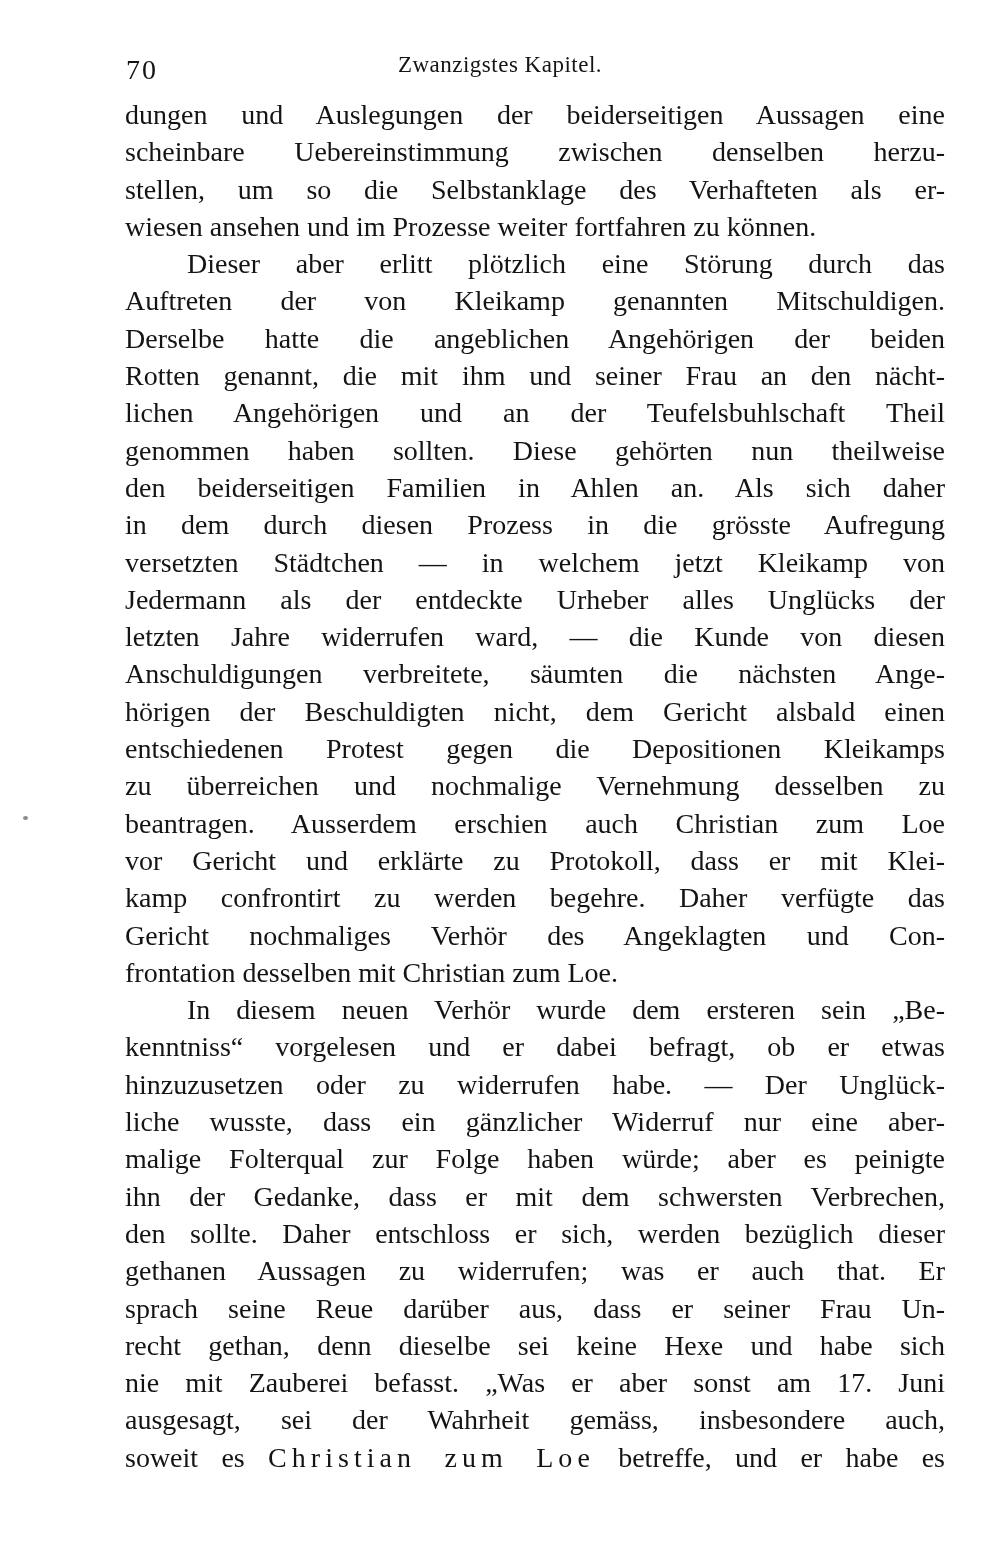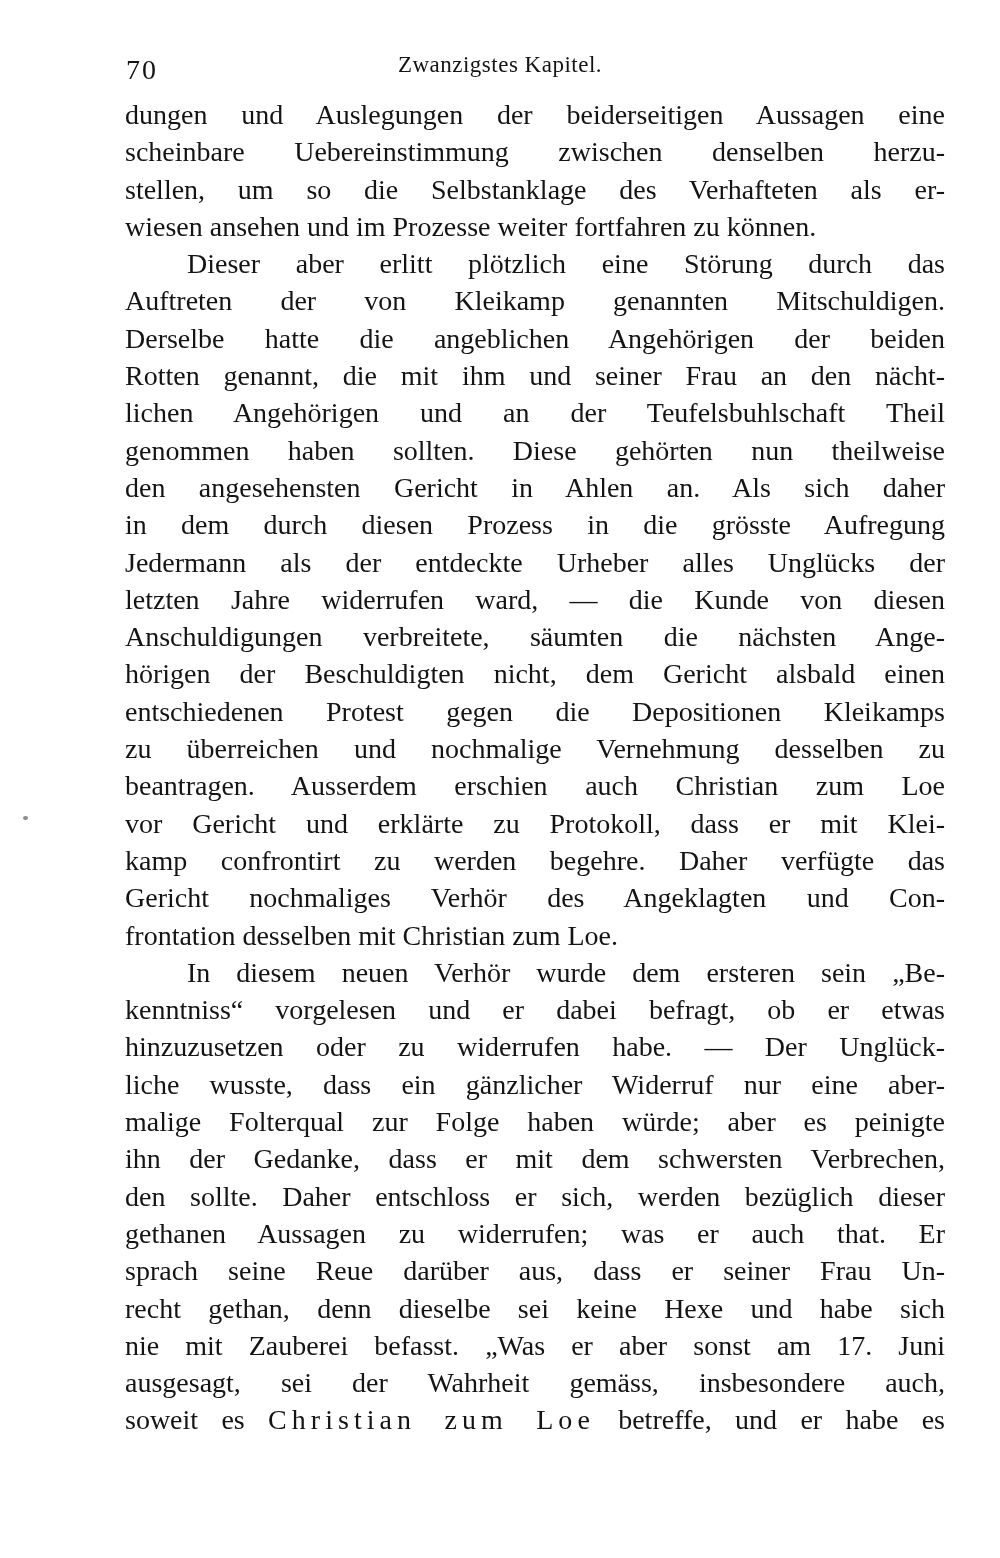--- a/index.html
+++ b/index.html
@@ -75,22 +75,23 @@
       <div class="line">dungen und Auslegungen der beiderseitigen Aussagen eine</div>
       <div class="line">scheinbare Uebereinstimmung zwischen denselben herzu-</div>
       <div class="line">stellen, um so die Selbstanklage des Verhafteten als er-</div>
       <div class="line no-just">wiesen ansehen und im Prozesse weiter fortfahren zu können.</div>
       <div class="line indent">Dieser aber erlitt plötzlich eine Störung durch das</div>
       <div class="line">Auftreten der von Kleikamp genannten Mitschuldigen.</div>
       <div class="line">Derselbe hatte die angeblichen Angehörigen der beiden</div>
       <div class="line">Rotten genannt, die mit ihm und seiner Frau an den nächt-</div>
       <div class="line">lichen Angehörigen und an der Teufelsbuhlschaft Theil</div>
       <div class="line">genommen haben sollten. Diese gehörten nun theilweise</div>
-      <div class="line">den angesehensten Gericht in Ahlen an. Als sich daher</div>
+      <div class="line">den beiderseitigen Familien in Ahlen an. Als sich daher</div>
       <div class="line">in dem durch diesen Prozess in die grösste Aufregung</div>
+      <div class="line">versetzten Städtchen — in welchem jetzt Kleikamp von</div>
       <div class="line">Jedermann als der entdeckte Urheber alles Unglücks der</div>
       <div class="line">letzten Jahre widerrufen ward, — die Kunde von diesen</div>
       <div class="line">Anschuldigungen verbreitete, säumten die nächsten Ange-</div>
       <div class="line">hörigen der Beschuldigten nicht, dem Gericht alsbald einen</div>
       <div class="line">entschiedenen Protest gegen die Depositionen Kleikamps</div>
       <div class="line">zu überreichen und nochmalige Vernehmung desselben zu</div>
       <div class="line">beantragen. Ausserdem erschien auch Christian zum Loe</div>
       <div class="line">vor Gericht und erklärte zu Protokoll, dass er mit Klei-</div>
       <div class="line">kamp confrontirt zu werden begehre. Daher verfügte das</div>
       <div class="line">Gericht nochmaliges Verhör des Angeklagten und Con-</div>

